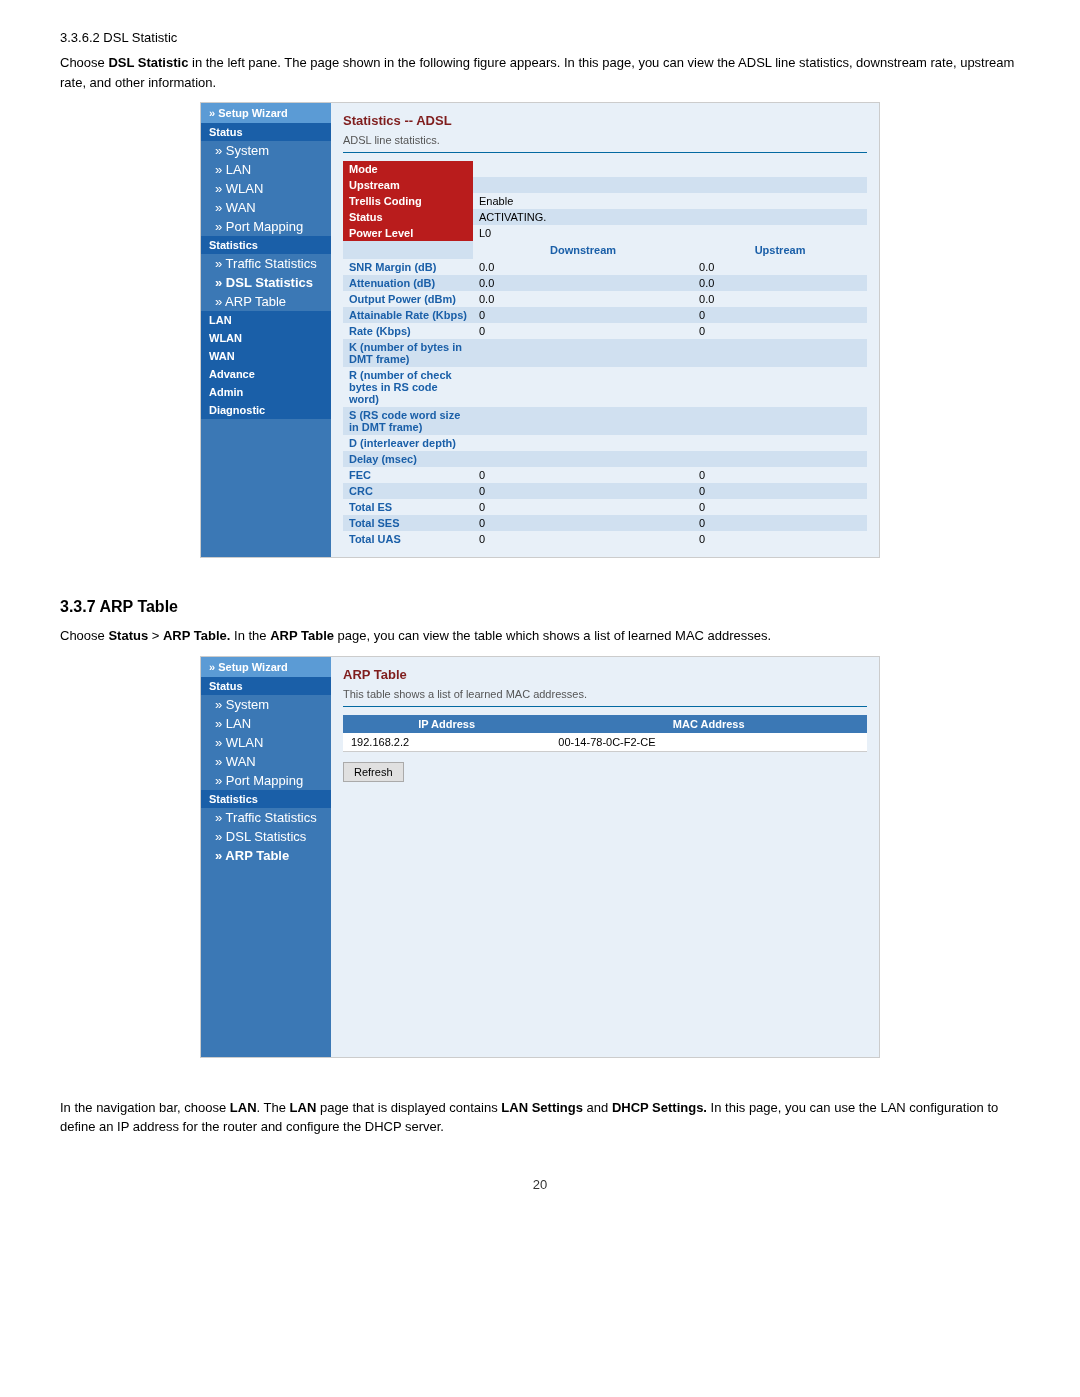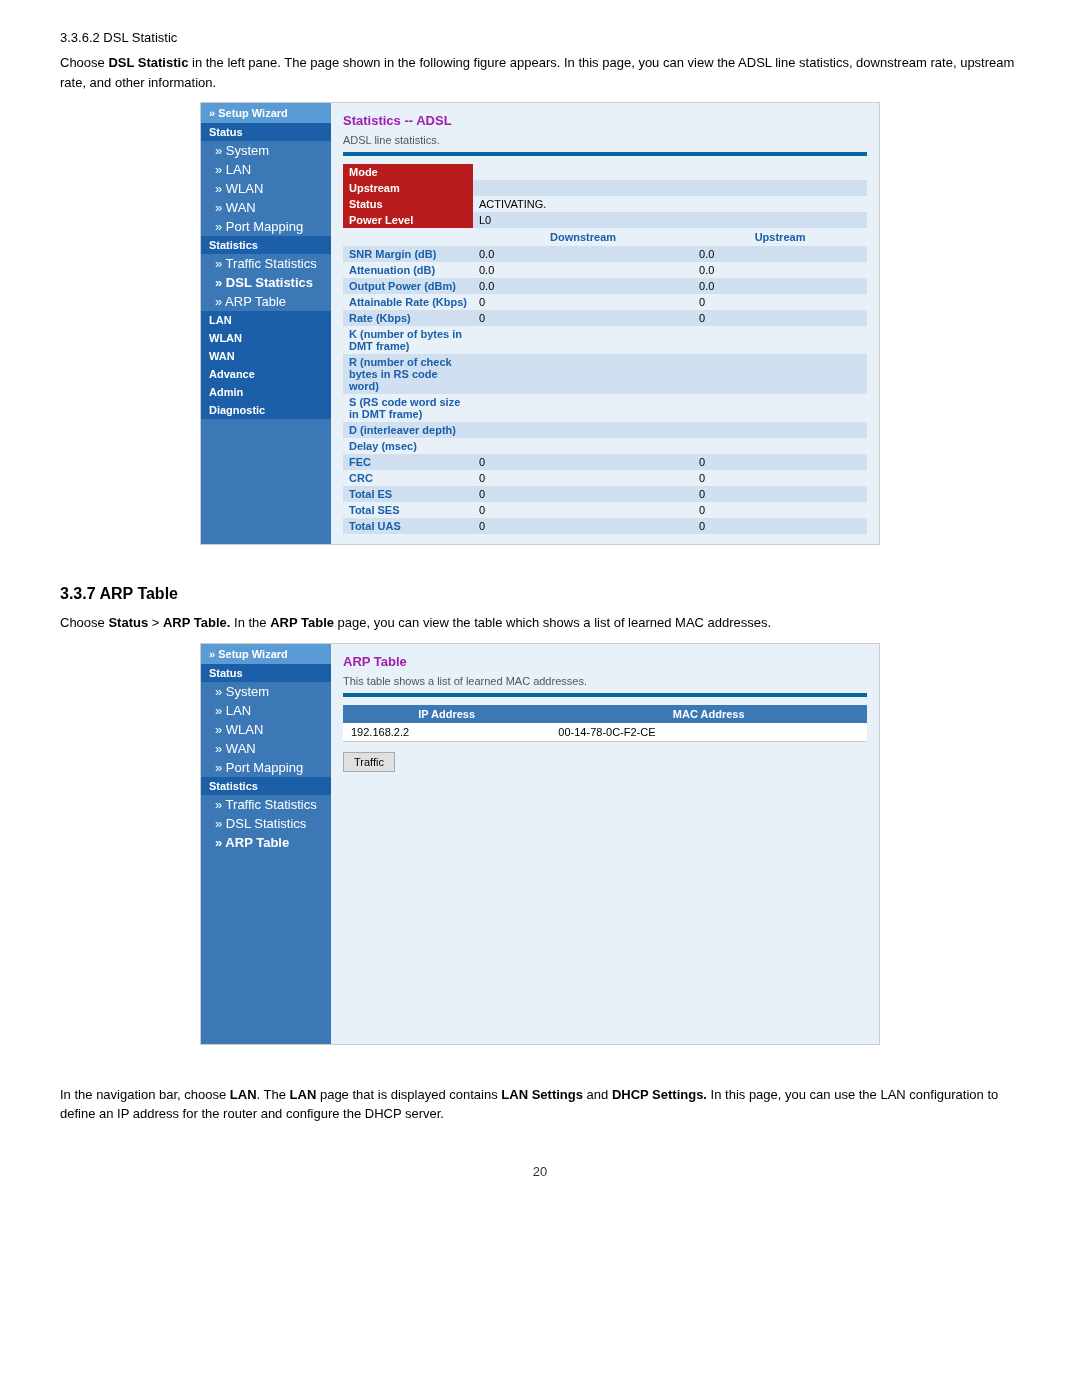--- a/index.html
+++ b/index.html
@@ -80,32 +80,32 @@
     }
 
     
     .main-content {
       flex: 1;
       background: #e8f0f8;
       padding: 10px 12px;
     }
 
     .page-title {
-      color: #a21caf;
+      color: #7f1d1d;
       font-size: 13px;
       font-weight: bold;
       margin-bottom: 6px;
     }
 
     .page-subtitle {
       color: #555;
       font-size: 11px;
       margin-bottom: 8px;
       padding-bottom: 6px;
-      border-bottom: 4px solid #0369a1;
+      border-bottom: 1px solid #0369a1;
     }
 
     
     .dsl-table {
       width: 100%;
       border-collapse: collapse;
       font-size: 11px;
     }
 
     .dsl-table tr:nth-child(even) {
@@ -242,20 +242,25 @@
           <td></td>
           <td></td>
         </tr>
 
         <tr>
           <td class="row-header">Upstream</td>
           <td></td>
           <td></td>
         </tr>
 
+        <tr>
+          <td class="row-header">Trellis Coding</td>
+          <td>Enable</td>
+          <td></td>
+        </tr>
 
         <tr>
           <td class="row-header">Status</td>
           <td>ACTIVATING.</td>
           <td></td>
         </tr>
 
         <tr>
           <td class="row-header">Power Level</td>
           <td>L0</td>
@@ -397,21 +402,21 @@
           </tr>
         </thead>
         <tbody>
           <tr>
             <td>192.168.2.2</td>
             <td>00-14-78-0C-F2-CE</td>
           </tr>
         </tbody>
       </table>
 
-      <button class="refresh-btn">Traffic</button>
+      <button class="refresh-btn">Refresh</button>
     </div>
   </div>
 </div>
 
 <div class="section">
   <p>
     In the navigation bar, choose <strong>LAN</strong>. The <strong>LAN</strong> page that is displayed contains <strong>LAN Settings</strong> and <strong>DHCP Settings.</strong> In this page, you can use the LAN configuration to define an IP address for the router and configure the DHCP server.
   </p>
 </div>
 

